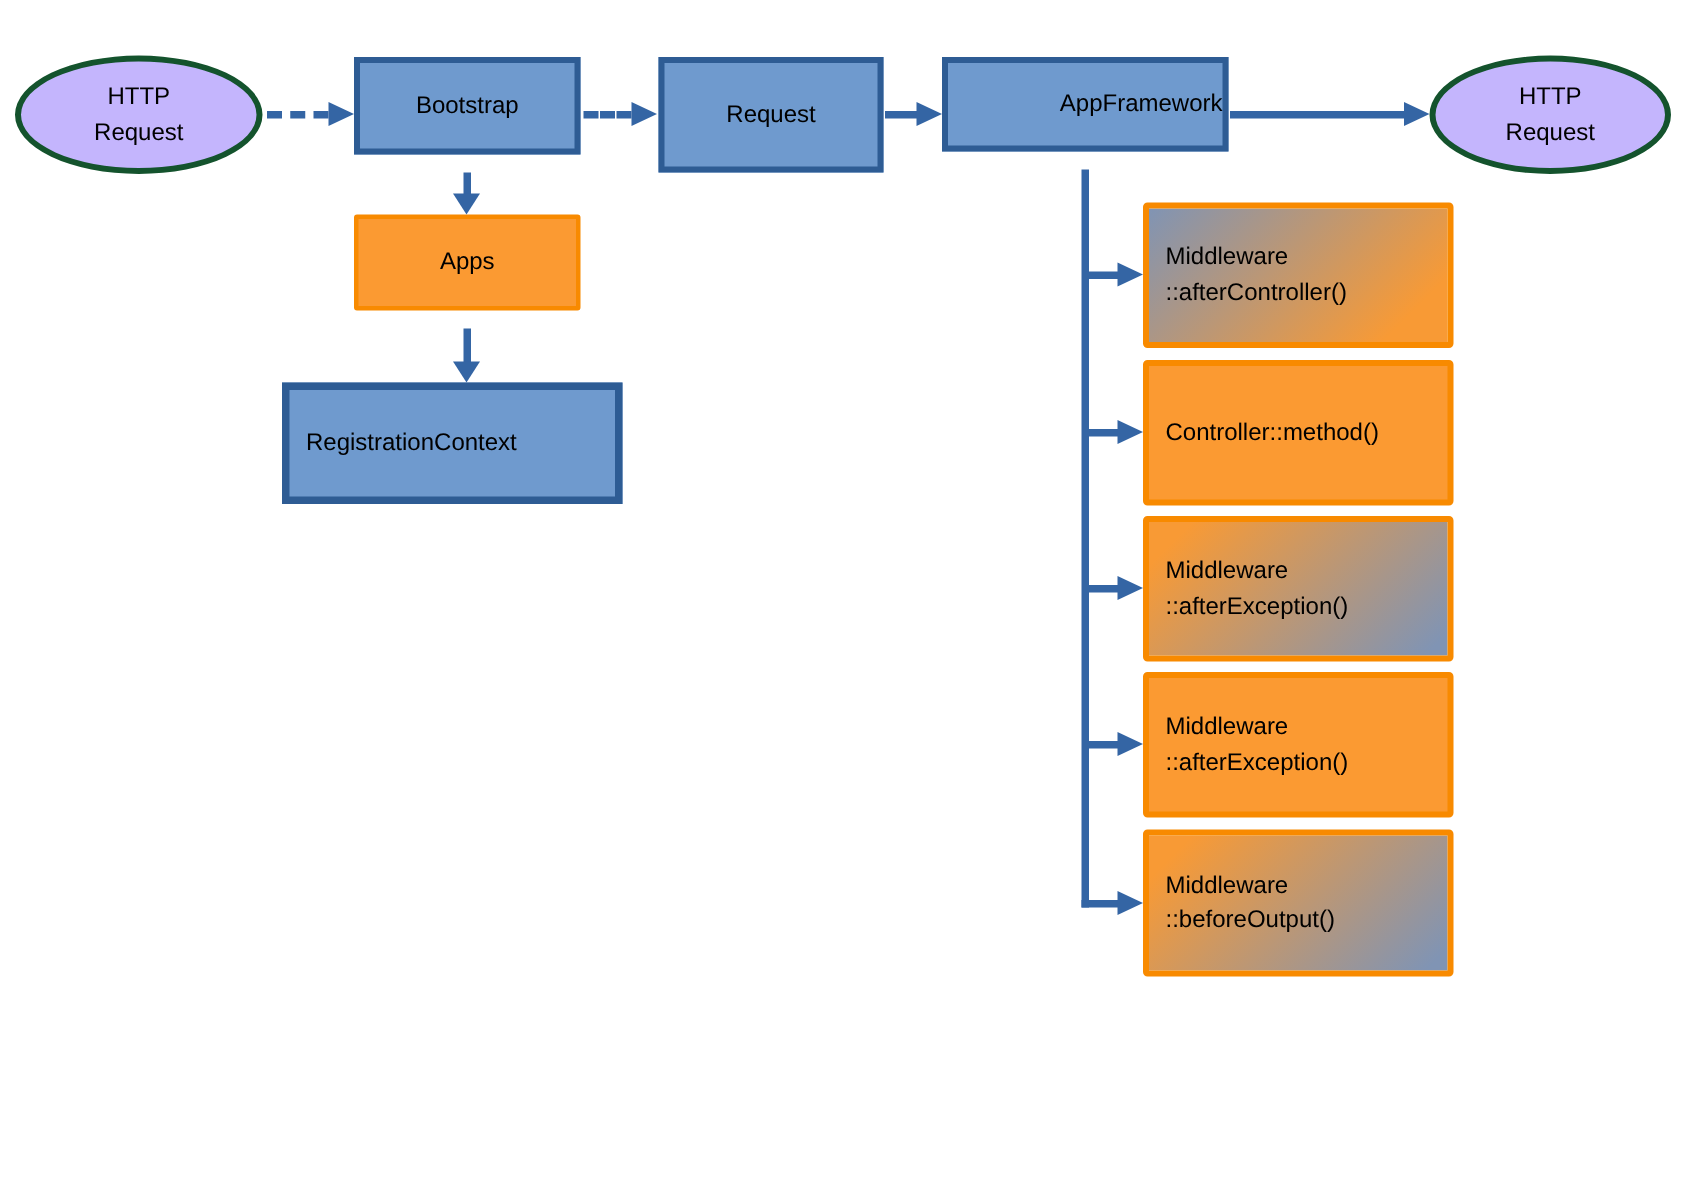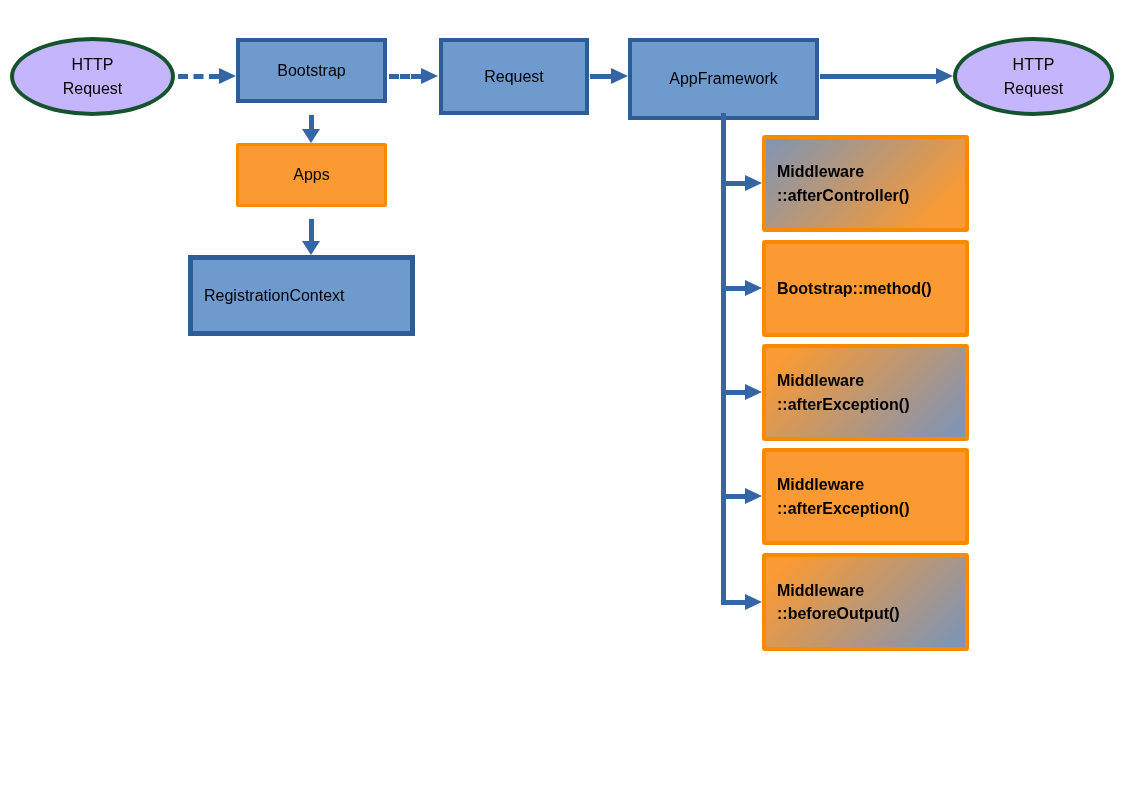--- a/index.html
+++ b/index.html
@@ -39,21 +39,20 @@
     border: 4px solid #2e5c94;
   }
   .orangerect {
     background: #fb9a32;
     border: 3px solid #f88a00;
     border-radius: 2px;
   }
   .mwbox {
     border: 4px solid #f88a00;
     border-radius: 3px;
-    font-weight: bold;
   }
   .mw-solid    { background: #fb9a32; }
   .mw-grad-bo  { background: linear-gradient(135deg, #8094b4 0%, #f89a35 85%); }  
   .mw-grad-ob  { background: linear-gradient(135deg, #f89a35 10%, #8094b4 95%); } 
 
   
   .hline, .vline {
     position: absolute;
     background: #3465a4;
   }
@@ -90,21 +89,21 @@
   </div>
 
   <div class="node center bluerect" style="left:236px; top:38px; width:151px; height:65px;">
     <span>Bootstrap</span>
   </div>
 
   <div class="node center bluerect" style="left:439px; top:38px; width:150px; height:77px;">
     <span>Request</span>
   </div>
 
-  <div class="node center bluerect" style="left:628px; top:38px; width:191px; height:82px;">
+  <div class="node center bluerect" style="left:628px; top:38px; width:191px; height:63px;align-items:flex-end;">
     <span>AppFramework</span>
   </div>
 
   <div class="node center ellipse" style="left:953px; top:37px; width:161px; height:79px;">
     <span>HTTP</span>
     <span>Request</span>
   </div>
 
   <div class="node center orangerect" style="left:236px; top:143px; width:151px; height:64px;">
     <span>Apps</span>
@@ -113,21 +112,21 @@
   <div class="node leftalign bluerect" style="left:188px; top:255px; width:227px; height:81px; border-width:5px;">
     <span>RegistrationContext</span>
   </div>
 
   <div class="node leftalign mwbox mw-grad-bo" style="left:762px; top:135px; width:207px; height:97px;">
     <span>Middleware</span>
     <span>::afterController()</span>
   </div>
 
   <div class="node leftalign mwbox mw-solid" style="left:762px; top:240px; width:207px; height:97px;">
-    <span>Bootstrap::method()</span>
+    <span>Controller::method()</span>
   </div>
 
   <div class="node leftalign mwbox mw-grad-ob" style="left:762px; top:344px; width:207px; height:97px;">
     <span>Middleware</span>
     <span>::afterException()</span>
   </div>
 
   <div class="node leftalign mwbox mw-solid" style="left:762px; top:448px; width:207px; height:97px;">
     <span>Middleware</span>
     <span>::afterException()</span>

